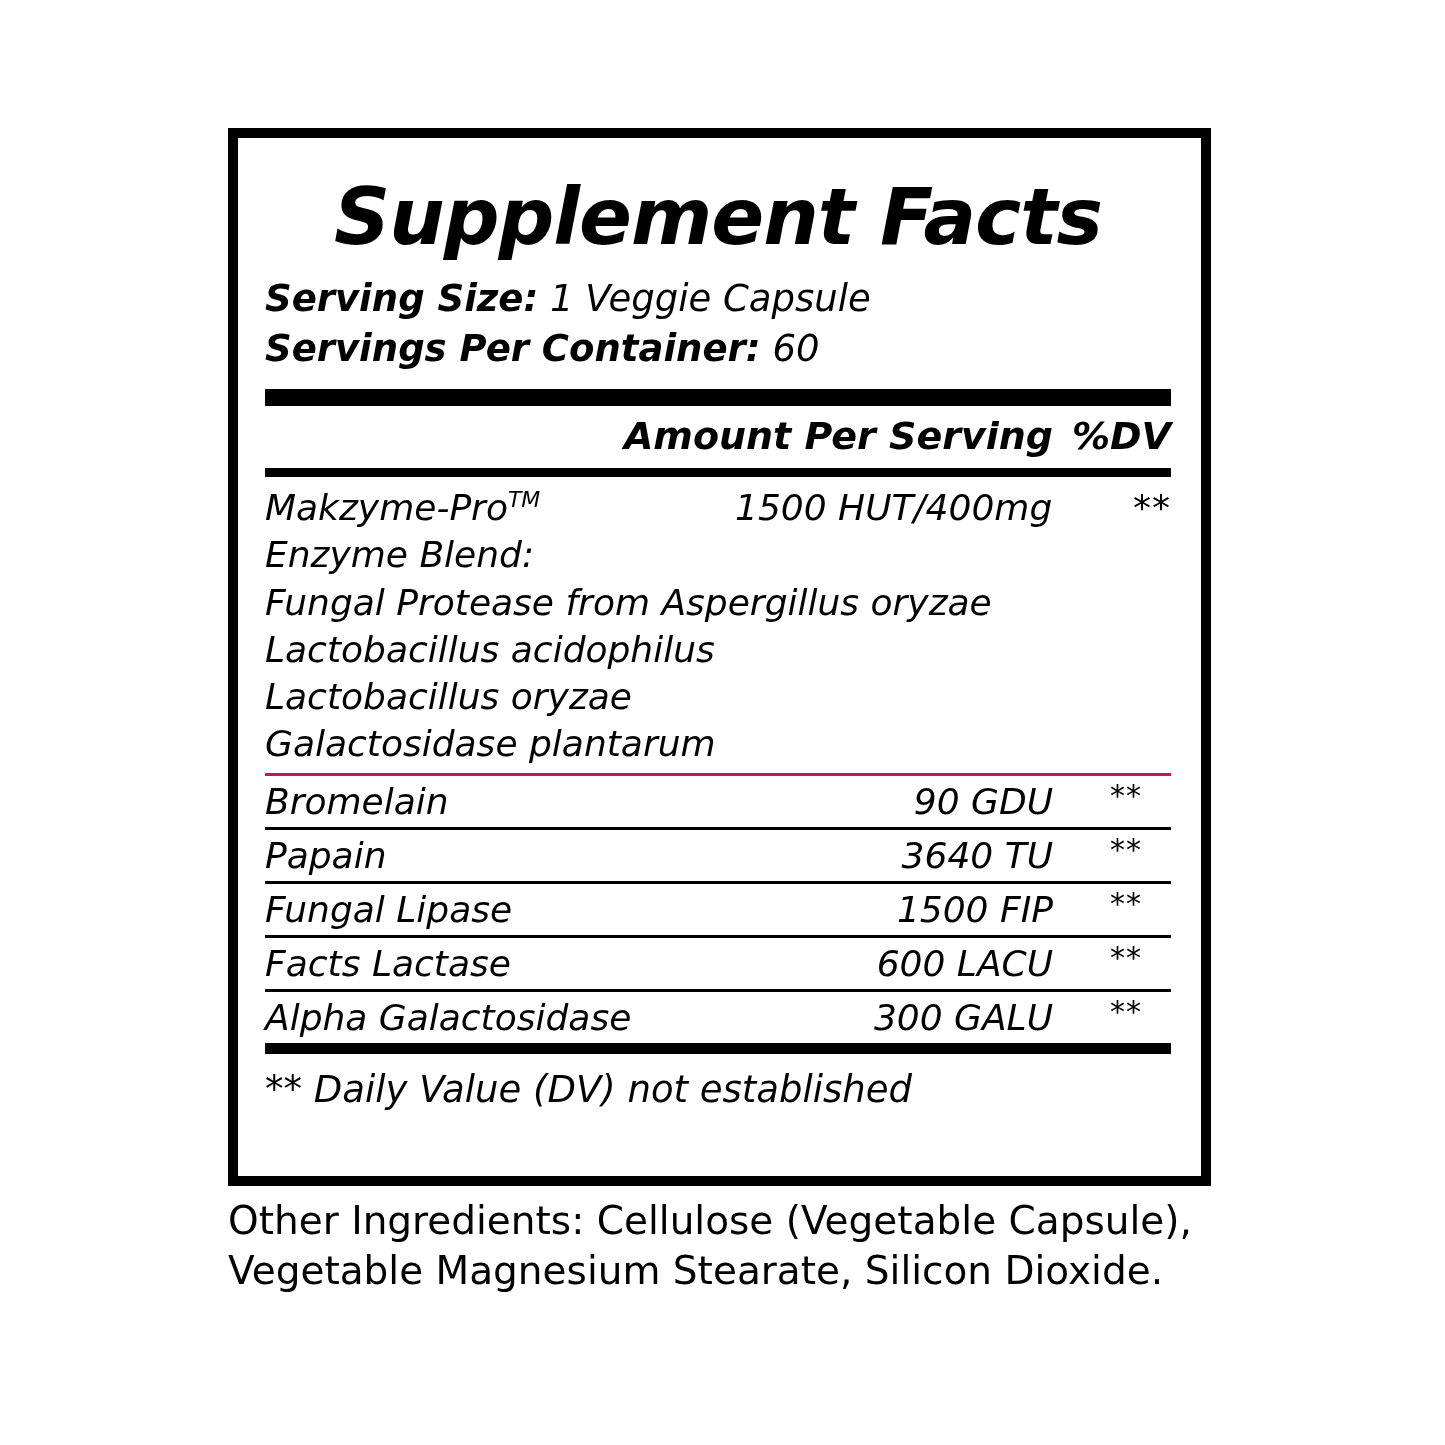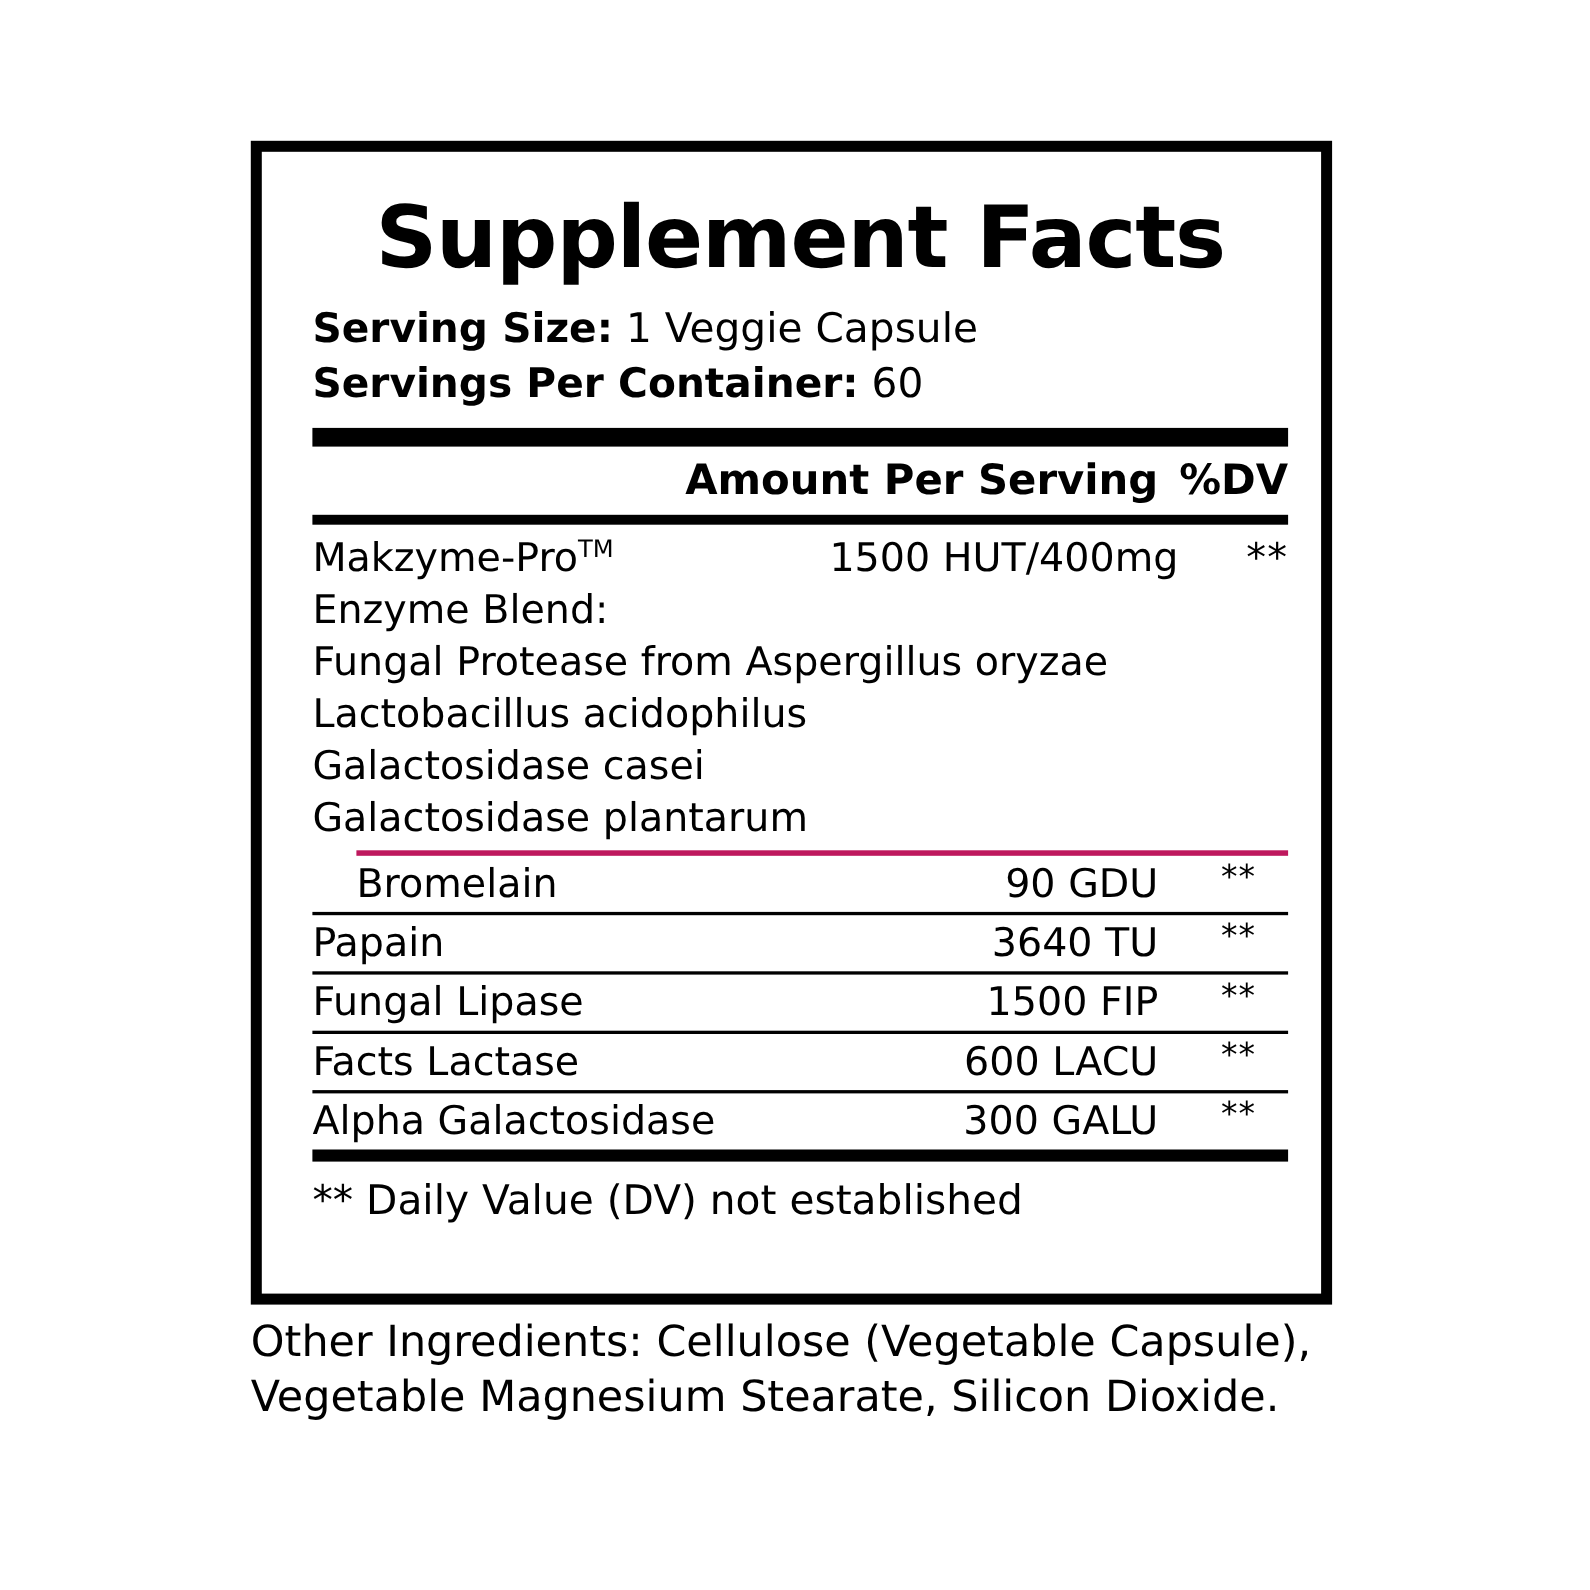--- a/index.html
+++ b/index.html
@@ -26,23 +26,24 @@
     left: 228px;
     top: 128px;
     width: 983px;
     height: 1058px;
     border: 10px solid #000000;
     box-sizing: border-box;
     background: #ffffff;
   }
   .inner {
     position: absolute;
-    left: 46px;
+    left: 27px;
     top: 22px;
     right: 30px;
+    font-style: italic;
   }
   .title {
     font-size: 78px;
     font-weight: bold;
     text-align: center;
     letter-spacing: -1px;
     line-height: 1.0;
     margin: 18px 0 18px 0;
   }
   .serving-line {
@@ -110,22 +111,21 @@
   }
   .rows {
     margin-top: 6px;
   }
   .row {
     position: relative;
     height: 51px;
     border-top: 3px solid #000000;
   }
   .row:first-child {
-    border-top: 5px solid #be185d;
-    margin-left: 40px;
+    border-top: 3px solid #be185d;
   }
   .row .nm {
     position: absolute;
     left: 0;
     top: 5px;
     font-size: 36px;
   }
   .row .amt {
     position: absolute;
     right: 118px;
@@ -189,21 +189,21 @@
 
       <div class="blend">
         <div class="blend-head">
           <span class="nm"><span>Makzyme-Pro</span><span class="sup">TM</span></span>
           <span class="blend-amt">1500 HUT/400mg</span>
           <span class="blend-dv">**</span>
         </div>
         <div class="blend-sub">Enzyme Blend:</div>
         <div class="blend-sub">Fungal Protease from Aspergillus oryzae</div>
         <div class="blend-sub">Lactobacillus acidophilus</div>
-        <div class="blend-sub">Galactosidase casei</div>
+        <div class="blend-sub">Lactobacillus oryzae</div>
         <div class="blend-sub">Galactosidase plantarum</div>
       </div>
 
       <div class="rows">
         <div class="row">
           <span class="nm">Bromelain</span>
           <span class="amt">90 GDU</span>
           <span class="dv">**</span>
         </div>
         <div class="row">

